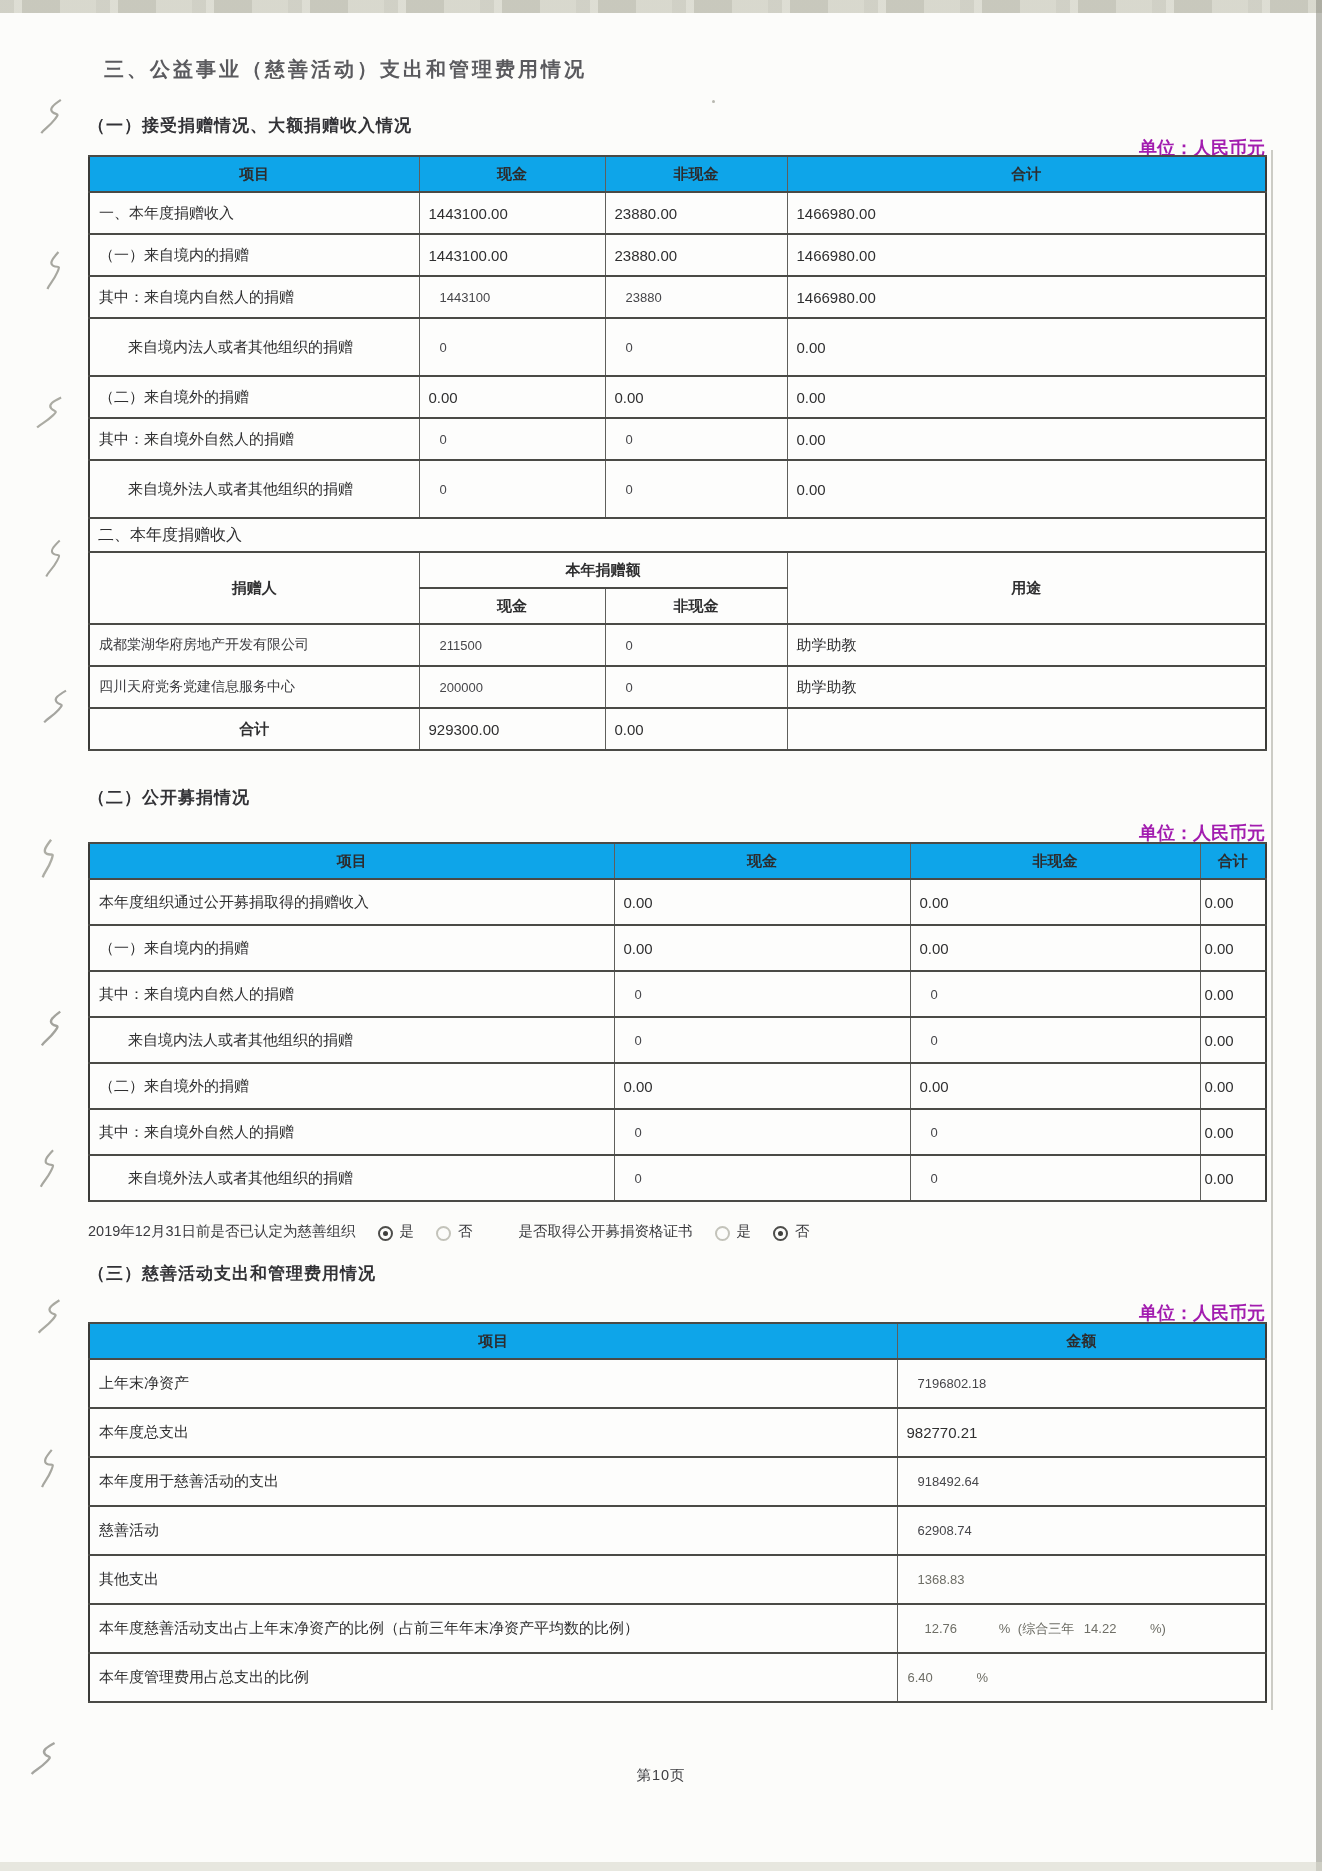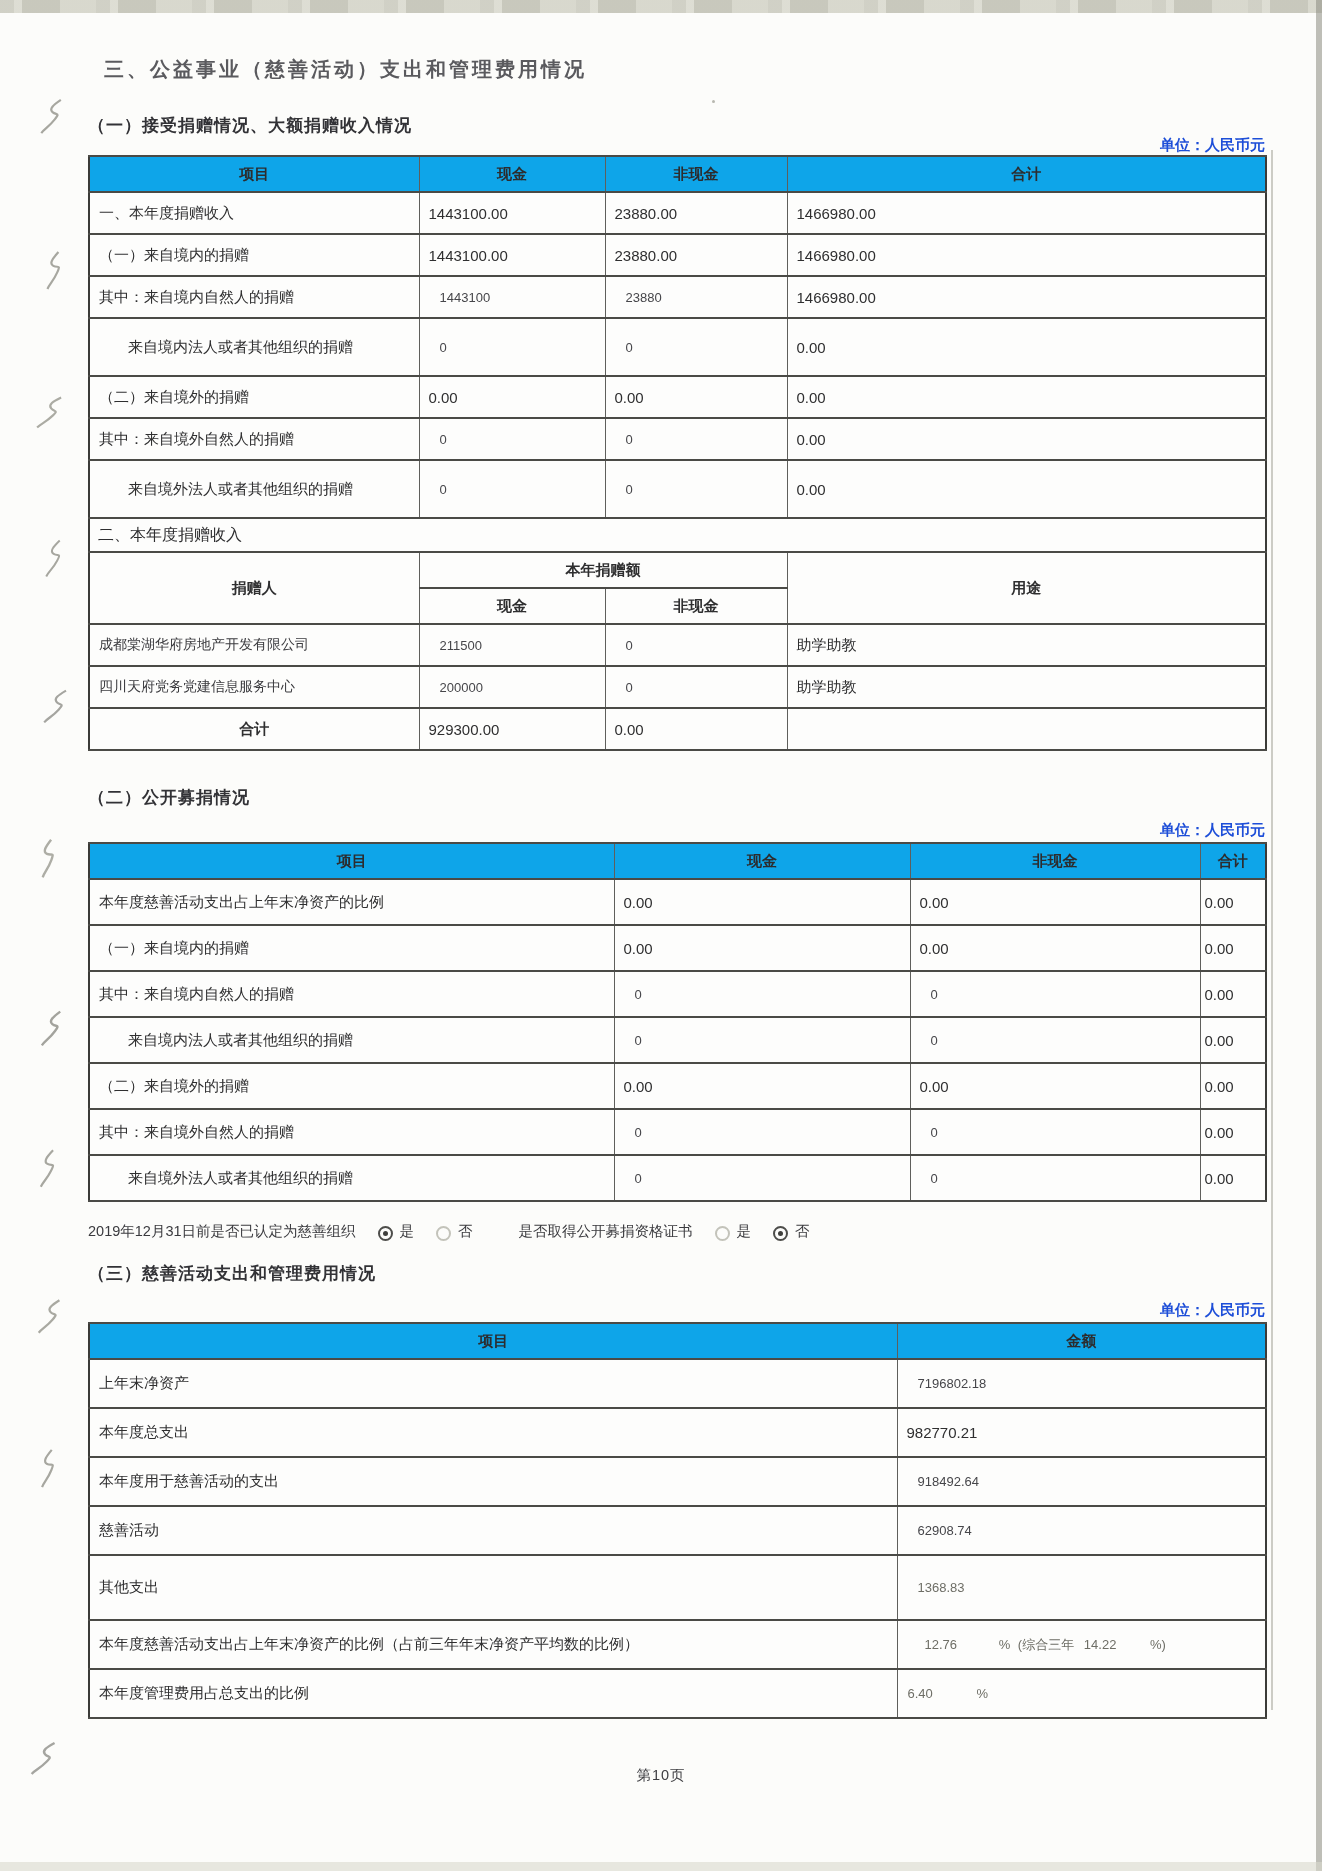--- a/index.html
+++ b/index.html
@@ -13,21 +13,21 @@
   .edge-right{position:absolute;top:0;right:0;width:6px;height:100%;background:#8a8a80;opacity:.55;}
   .fold-line{position:absolute;top:150px;left:1271px;width:2px;height:1560px;background:#b8b8ae;opacity:.7;}
   .edge-bottom{position:absolute;bottom:0;left:0;width:100%;height:9px;background:#d8d8cd;opacity:.6;}
   .speck{position:absolute;width:4px;height:4px;border-radius:50%;background:#9a9a90;opacity:.7;}
 
   .mark{position:absolute;opacity:.8;}
   .mark svg{display:block;}
 
   .title{position:absolute;left:104px;top:56px;font-size:20px;font-weight:600;letter-spacing:3px;color:#5a5a5e;}
   .h2{position:absolute;left:88px;font-size:17px;font-weight:bold;letter-spacing:1px;color:#323236;}
-  .unit{position:absolute;right:57px;font-size:15px;font-weight:600;color:#1d4ed8;margin-left:44px;}
+  .unit{position:absolute;right:57px;font-size:18px;font-weight:600;color:#a21caf;margin-left:44px;}
 
   table{border-collapse:collapse;table-layout:fixed;position:absolute;left:88px;background:#fdfdfc;}
   td{border-left:1px solid #5f5f5c;border-right:1px solid #5f5f5c;
      border-top:2px solid #4a4a46;border-bottom:2px solid #4a4a46;
      font-size:15px;color:#2f2f30;padding:2px 9px;vertical-align:middle;overflow:hidden;}
   table{border:2px solid #3b3b38;}
   .th{background:#0ea5e9;text-align:center;font-weight:bold;color:#2c2c2e;}
   .whead{background:#fdfdfc;text-align:center;font-weight:bold;}
   .sec{font-size:16px;padding-left:8px;color:#2e2e30;}
   .ind{padding-left:38px;}
@@ -223,21 +223,21 @@
         <col style="width:66px">
       </colgroup>
     <tbody>
         <tr style="height:36px;">
       <td class="th">项目</td>
       <td class="th">现金</td>
       <td class="th">非现金</td>
       <td class="th" style="padding:2px 3px;">合计</td>
     </tr>
     <tr style="height:46px;">
-      <td>本年度慈善活动支出占上年末净资产的比例</td>
+      <td>本年度组织通过公开募捐取得的捐赠收入</td>
       <td>0.00</td>
       <td>0.00</td>
       <td style="padding:2px 4px;">0.00</td>
     </tr>
     <tr style="height:46px;">
       <td>（一）来自境内的捐赠</td>
       <td>0.00</td>
       <td>0.00</td>
       <td style="padding:2px 4px;">0.00</td>
     </tr>
@@ -309,21 +309,21 @@
       <td>982770.21</td>
     </tr>
     <tr style="height:49px;">
       <td>本年度用于慈善活动的支出</td>
       <td class="val-sm">918492.64</td>
     </tr>
     <tr style="height:49px;">
       <td>慈善活动</td>
       <td class="val-sm">62908.74</td>
     </tr>
-    <tr style="height:65px;">
+    <tr style="height:49px;">
       <td>其他支出</td>
       <td class="val-sm faint">1368.83</td>
     </tr>
     <tr style="height:49px;">
       <td>本年度慈善活动支出占上年末净资产的比例（占前三年年末净资产平均数的比例）</td>
       <td class="val-sm faint" style="padding-left:27px;">
         <span>12.76</span>
         <span style="margin-left:38px;">%</span>
         <span style="margin-left:4px;">(综合三年</span>
         <span style="margin-left:6px;">14.22</span>

